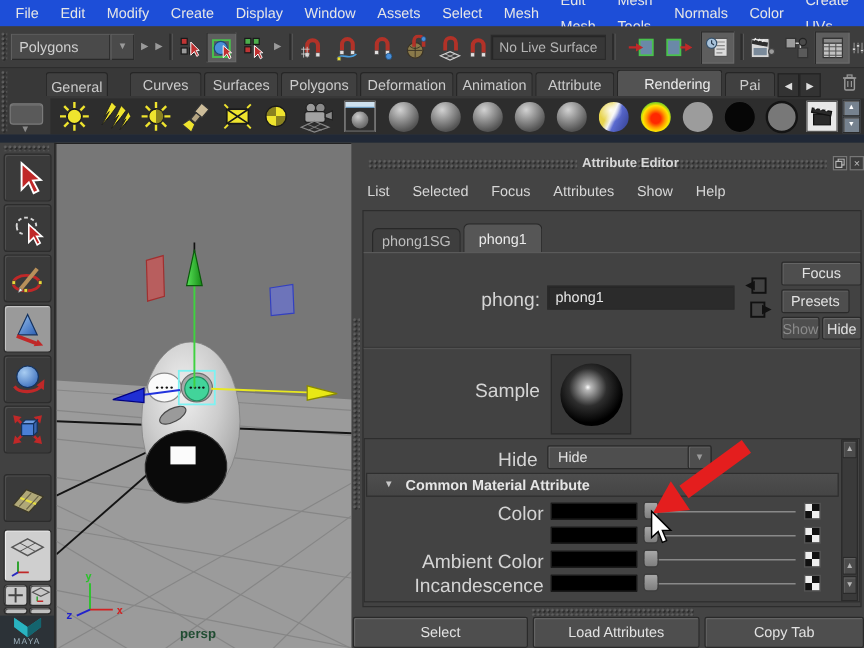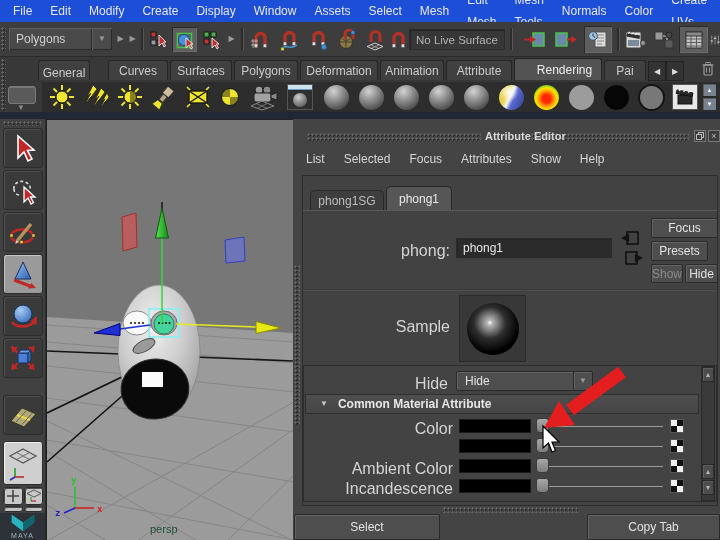--- a/index.html
+++ b/index.html
@@ -27,21 +27,21 @@
   .shelficons{left:42px;top:82px;width:678px;height:30px;background:#2d2d2d;}
   .shicon{position:absolute;top:1px;width:30px;height:28px;display:flex;align-items:center;justify-content:center;}
   .sphere{width:25px;height:25px;border-radius:50%;background:radial-gradient(circle at 38% 26%,#d2d2d2,#9a9a9a 32%,#565656 72%,#3a3a3a 100%);}
   .darkstrip{left:0;top:112px;width:720px;height:7px;background:#202836;}
   
   .toolbox{left:0;top:119px;width:46px;height:421px;background:#414141;border-right:1px solid #2a2a2a;box-sizing:border-box;}
   .tool-btn{position:absolute;left:3px;width:40px;height:40px;background:#3a3a3a;border:1px solid #2c2c2c;border-radius:3px;box-shadow:inset 1px 1px 0 #4e4e4e;display:flex;align-items:center;justify-content:center;box-sizing:border-box;}
   .tool-btn.active{background:#9a9a9a;box-shadow:inset 1px 1px 0 #c4c4c4;}
   
   .viewport{left:46px;top:119px;width:247px;height:421px;background:#777;border-left:1px solid #222;border-top:1px solid #222;box-sizing:border-box;overflow:hidden;}
-  .persp{position:absolute;left:103px;top:403px;font-size:11px;font-weight:normal;color:#214d33;}
+  .persp{position:absolute;left:103px;top:403px;font-size:11px;font-weight:bold;color:#214d33;}
   
   .ae{left:293px;top:119px;width:427px;height:421px;background:#444;}
   .ae-title{font-size:11px;font-weight:bold;color:#d8d8d8;}
   .ae-menu-item{font-size:12px;color:#d6d6d6;margin-right:19px;}
   .winbtn{width:12px;height:12px;background:#3c3c3c;border:1px solid #777;display:flex;align-items:center;justify-content:center;color:#bbb;font-size:9px;line-height:1;box-sizing:border-box;}
   .frame{border:1px solid #2d2d2d;background:#424242;box-sizing:border-box;}
   .ae-tab{position:absolute;background:#3e3e3e;border:1px solid #282828;border-bottom:none;border-radius:5px 5px 0 0;font-size:12px;color:#bdbdbd;display:flex;align-items:center;justify-content:center;box-sizing:border-box;}
   .ae-tab.active{background:#565656;color:#eaeaea;}
   .ae-btn{background:#4e4e4e;border:1px solid #2a2a2a;border-radius:2px;box-shadow:inset 1px 1px 0 #646464;color:#e2e2e2;font-size:12px;display:flex;align-items:center;justify-content:center;box-sizing:border-box;}
   .ae-btn.disabled{color:#8a8a8a;}
@@ -730,20 +730,23 @@
       </div>
     <div class="abs scrollbtn" style="left:409px;top:361px;width:12px;height:15px;">
         <span>▼</span>
       </div>
 
     <div class="abs dotsh" style="left:150px;top:388px;width:135px;height:6px;"></div>
 
     <div class="abs ae-btn" style="left:1px;top:395px;width:146px;height:26px;">
         <span>Select</span>
       </div>
+    <div class="abs ae-btn" style="left:151px;top:395px;width:139px;height:26px;">
+        <span>Load Attributes</span>
+      </div>
     <div class="abs ae-btn" style="left:294px;top:395px;width:133px;height:26px;">
         <span>Copy Tab</span>
       </div>
   </div>
 
   <svg class="abs" style="left:530px;top:360px;pointer-events:none;" width="110" height="80" viewBox="0 0 110 80">
     <line x1="92" y1="12" x2="40" y2="50" stroke="#e41e1e" stroke-width="13"></line>
     <polygon points="14,68 45,65 29,41" fill="#e41e1e"></polygon>
   </svg>
   <svg class="abs" style="left:540px;top:424px;pointer-events:none;" width="22" height="30" viewBox="0 0 22 30">

